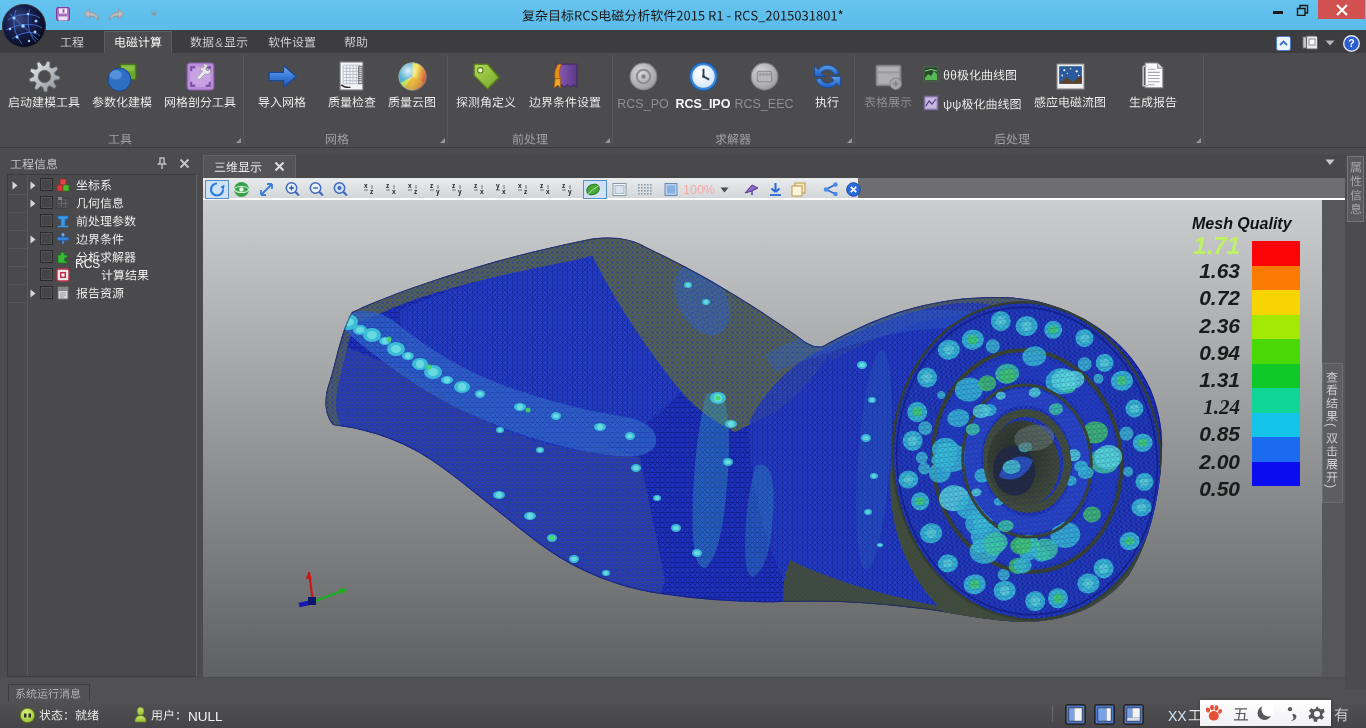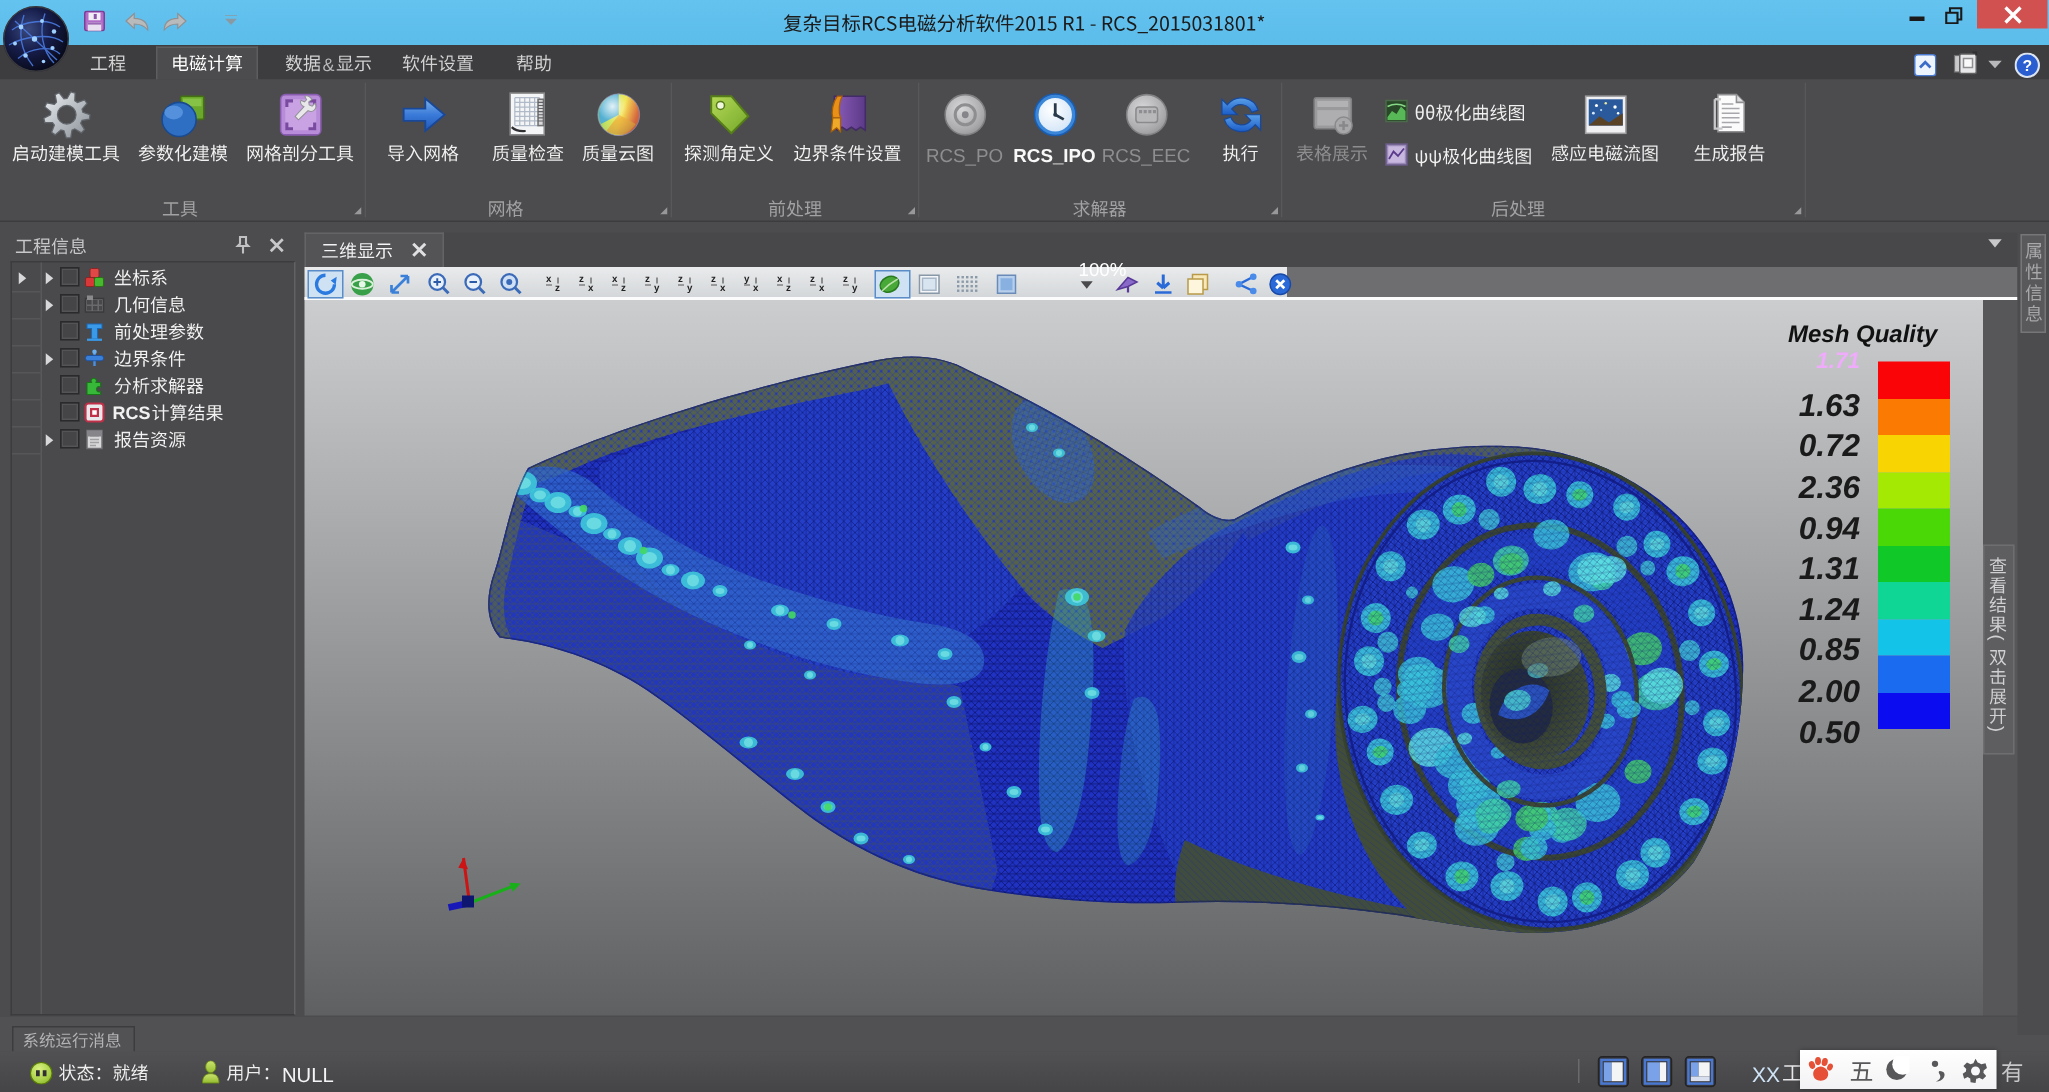--- a/index.html
+++ b/index.html
@@ -611,21 +611,21 @@
           <path transform="translate(36.0,0)" d="M3.1 -6.3V-4.9H2.1V-6.3ZM3.8 -6.3H4.9V-4.9H3.8ZM1.9 -7C2.1 -7.4 2.4 -7.8 2.5 -8.3H4.1C3.9 -7.9 3.8 -7.4 3.6 -7ZM2.3 -10.1C1.9 -8.6 1.2 -7.2 0.4 -6.3C0.6 -6.1 0.9 -5.9 1.1 -5.7L1.3 -6.1V-3.8C1.3 -2.5 1.2 -0.7 0.4 0.6C0.6 0.7 0.9 0.9 1.1 1C1.6 0.2 1.8 -0.9 2 -1.9H3.1V0.3H3.8V-1.9H4.9V-0.1C4.9 0 4.8 0.1 4.7 0.1C4.6 0.1 4.3 0.1 3.9 0.1C4 0.3 4.1 0.6 4.1 0.9C4.7 0.9 5.1 0.8 5.3 0.7C5.6 0.6 5.6 0.3 5.6 -0.1V-7H4.4C4.7 -7.5 4.9 -8.2 5.1 -8.7L4.6 -9L4.5 -9H2.8C2.9 -9.3 3 -9.6 3.1 -9.9ZM3.1 -4.2V-2.6H2C2.1 -3 2.1 -3.5 2.1 -3.8V-4.2ZM3.8 -4.2H4.9V-2.6H3.8ZM7 -5.5C6.8 -4.5 6.4 -3.5 5.9 -2.8C6.1 -2.7 6.5 -2.6 6.6 -2.4C6.8 -2.8 7.1 -3.2 7.2 -3.6H8.6V-2.2H6.1V-1.4H8.6V0.9H9.4V-1.4H11.5V-2.2H9.4V-3.6H11.2V-4.4H9.4V-5.5H8.6V-4.4H7.5C7.6 -4.7 7.7 -5.1 7.8 -5.4ZM6.1 -9.5V-8.7H7.8C7.6 -7.6 7.1 -6.6 5.9 -6.1C6 -5.9 6.3 -5.6 6.4 -5.4C7.8 -6.1 8.4 -7.3 8.6 -8.7H10.3C10.3 -7.3 10.2 -6.7 10 -6.6C10 -6.5 9.9 -6.5 9.7 -6.5C9.5 -6.5 9.1 -6.5 8.6 -6.5C8.7 -6.3 8.8 -6 8.8 -5.8C9.3 -5.7 9.8 -5.7 10.1 -5.8C10.4 -5.8 10.6 -5.9 10.7 -6.1C11 -6.4 11.1 -7.1 11.2 -9.1C11.2 -9.3 11.2 -9.5 11.2 -9.5Z"></path>
           <path transform="translate(48.0,0)" d="M2.4 -8.8H4.4V-7.1H2.4ZM7.5 -8.8H9.6V-7.1H7.5ZM7.4 -5.8C7.9 -5.6 8.5 -5.3 8.9 -5H5.4C5.7 -5.4 5.9 -5.8 6.1 -6.2L5.2 -6.4V-9.5H1.5V-6.3H5.2C5 -5.9 4.7 -5.4 4.4 -5H0.6V-4.2H3.6C2.8 -3.5 1.7 -2.9 0.4 -2.4C0.5 -2.2 0.8 -1.9 0.9 -1.7L1.5 -2V1H2.4V0.6H4.4V0.9H5.2V-2.7H3C3.7 -3.2 4.3 -3.7 4.8 -4.2H7C7.5 -3.7 8.1 -3.2 8.9 -2.7H6.7V1H7.5V0.6H9.6V0.9H10.5V-2L11.1 -1.8C11.2 -2 11.5 -2.3 11.7 -2.5C10.4 -2.8 9 -3.5 8.1 -4.2H11.4V-5H9.3L9.6 -5.4C9.2 -5.7 8.4 -6.1 7.8 -6.3ZM6.6 -9.5V-6.3H10.5V-9.5ZM2.4 -0.2V-2H4.4V-0.2ZM7.5 -0.2V-2H9.6V-0.2Z"></path>
         </g>
       </svg></div>
 <div class="abs" style="left:40px;top:268px;width:13px;height:13px;background:#454547;border:1px solid #2a2a2c;box-shadow:inset 0 0 0 1px #545456"></div>
 <svg class="abs" style="left:56px;top:268px" width="14" height="14" viewBox="0 0 14 14">
       <rect x="1" y="1" width="12" height="12" rx="2" fill="#e8e8ea" stroke="#c03048" stroke-width="1.4"></rect>
       <rect x="4" y="4" width="6" height="6" fill="#c03048"></rect>
       <rect x="5.5" y="5.5" width="3" height="3" fill="#fff"></rect>
     </svg>
-<div style="position:absolute;top:267px;font-size:12px;color:#f2f2f2;font-weight:700;white-space:nowrap;line-height:16px;left:75px;">RCS</div>
+<div style="position:absolute;top:256px;font-size:12px;color:#f2f2f2;font-weight:400;white-space:nowrap;line-height:16px;left:75px;">RCS</div>
 <div style="position:absolute;left:101px;top:269px;line-height:0"><svg width="48" height="15" viewBox="0 -10.6 48 15" xmlns="http://www.w3.org/2000/svg">
         <g fill="#f2f2f2">
           <path transform="translate(0.0,0)" d="M1.6 -9.3C2.3 -8.7 3.2 -7.9 3.5 -7.4L4.2 -8.1C3.7 -8.6 2.9 -9.3 2.2 -9.9ZM0.6 -6.3V-5.4H2.5V-1.1C2.5 -0.6 2.1 -0.2 1.9 -0.1C2 0.1 2.3 0.5 2.4 0.7C2.5 0.5 2.9 0.2 5.1 -1.4C5.1 -1.6 4.9 -1.9 4.8 -2.2L3.4 -1.2V-6.3ZM7.5 -10V-6.1H4.5V-5.2H7.5V1H8.5V-5.2H11.5V-6.1H8.5V-10Z"></path>
           <path transform="translate(12.0,0)" d="M3 -5.5H9.2V-4.8H3ZM3 -4.2H9.2V-3.5H3ZM3 -6.7H9.2V-6.1H3ZM6.9 -10.1C6.6 -9.2 6 -8.3 5.2 -7.8C5.4 -7.7 5.8 -7.5 6 -7.4H3.6L4.2 -7.6C4.2 -7.8 4 -8.2 3.8 -8.4H5.8V-9.2H2.7C2.8 -9.4 2.9 -9.7 3 -9.9L2.2 -10.1C1.8 -9.2 1.2 -8.3 0.4 -7.7C0.6 -7.5 1 -7.3 1.2 -7.2C1.5 -7.5 1.9 -8 2.2 -8.4H2.8C3.1 -8.1 3.3 -7.6 3.4 -7.4H2.1V-2.9H3.7V-2.1L3.7 -1.8H0.7V-1.1H3.4C3.1 -0.6 2.4 -0.1 0.9 0.3C1.1 0.5 1.3 0.8 1.4 1C3.3 0.4 4.2 -0.3 4.5 -1.1H7.7V0.9H8.6V-1.1H11.4V-1.8H8.6V-2.9H10.1V-7.4H8.9L9.6 -7.7C9.4 -7.9 9.2 -8.2 9 -8.4H11.3V-9.2H7.4C7.6 -9.4 7.7 -9.7 7.8 -9.9ZM7.7 -1.8H4.6L4.6 -2.1V-2.9H7.7ZM6.1 -7.4C6.4 -7.7 6.7 -8 7 -8.4H8C8.3 -8.1 8.6 -7.7 8.8 -7.4Z"></path>
           <path transform="translate(24.0,0)" d="M0.4 -0.6 0.6 0.3C1.8 0 3.4 -0.3 4.9 -0.7L4.8 -1.5C3.2 -1.2 1.5 -0.8 0.4 -0.6ZM0.7 -5.1C0.9 -5.2 1.2 -5.3 2.7 -5.4C2.1 -4.7 1.6 -4.1 1.4 -3.9C1 -3.4 0.7 -3.1 0.5 -3.1C0.6 -2.8 0.7 -2.4 0.8 -2.2C1 -2.4 1.5 -2.5 4.8 -3.1C4.8 -3.3 4.8 -3.6 4.8 -3.9L2.1 -3.4C3.1 -4.5 4 -5.7 4.8 -7L4 -7.5C3.8 -7.1 3.5 -6.7 3.2 -6.3L1.6 -6.1C2.4 -7.1 3 -8.4 3.6 -9.6L2.7 -10C2.2 -8.6 1.3 -7.1 1 -6.7C0.8 -6.3 0.6 -6.1 0.4 -6C0.5 -5.8 0.6 -5.3 0.7 -5.1ZM7.7 -10.1V-8.5H4.9V-7.6H7.7V-5.7H5.2V-4.9H11.1V-5.7H8.6V-7.6H11.3V-8.5H8.6V-10.1ZM5.5 -3.6V0.9H6.4V0.4H9.9V0.9H10.8V-3.6ZM6.4 -0.4V-2.8H9.9V-0.4Z"></path>
           <path transform="translate(36.0,0)" d="M1.9 -9.5V-4.7H5.5V-3.7H0.7V-2.9H4.8C3.7 -1.7 2 -0.7 0.4 -0.2C0.6 0 0.9 0.3 1.1 0.6C2.6 -0 4.4 -1.2 5.5 -2.5V1H6.5V-2.6C7.7 -1.3 9.4 -0.1 11 0.5C11.1 0.3 11.4 -0.1 11.6 -0.3C10.1 -0.8 8.3 -1.8 7.2 -2.9H11.3V-3.7H6.5V-4.7H10.2V-9.5ZM2.8 -6.8H5.5V-5.5H2.8ZM6.5 -6.8H9.2V-5.5H6.5ZM2.8 -8.7H5.5V-7.5H2.8ZM6.5 -8.7H9.2V-7.5H6.5Z"></path>
         </g>
       </svg></div>
 <svg class="abs" style="left:30px;top:289px" width="6" height="9" viewBox="0 0 6 9">
       <path d="M0.5 0.5 L5.5 4.5 L0.5 8.5 Z" fill="#d8d8da"></path>
@@ -885,21 +885,21 @@
         <rect x="5" y="12" width="1.6" height="1.6"></rect>
         <rect x="8" y="12" width="1.6" height="1.6"></rect>
         <rect x="11" y="12" width="1.6" height="1.6"></rect>
         <rect x="14" y="12" width="1.6" height="1.6"></rect>
       </g>
     </svg>
 <svg class="abs" style="left:663px;top:181px" width="20" height="17" viewBox="0 0 20 17">
       <rect x="2" y="2.5" width="12" height="12" fill="#b8d0ec" stroke="#6a8ab8"></rect>
       <rect x="4" y="4.5" width="8" height="8" fill="#88b0e0"></rect>
     </svg>
-<div style="position:absolute;top:172px;font-size:12.5px;color:#ffffff;font-weight:400;white-space:nowrap;line-height:16.5px;left:683px;margin-left:36px;">100%</div>
+<div style="position:absolute;top:182px;font-size:12.5px;color:#fca5a5;font-weight:400;white-space:nowrap;line-height:16.5px;left:683px;">100%</div>
 <svg class="abs" style="left:720px;top:187px" width="9" height="6" viewBox="0 0 9 6">
       <path d="M0.5 0.5 L4.5 5.5 L8.5 0.5 Z" fill="#4a4a4c"></path>
     </svg>
 <svg class="abs" style="left:743px;top:181px" width="20" height="17" viewBox="0 0 20 17">
       <path d="M2 12 L9 4 L15 7 L9 10 Z" fill="#8a6ac8" stroke="#5a3a98"></path>
       <path d="M9 10 L9 14" stroke="#5a3a98" stroke-width="1.5"></path>
     </svg>
 <svg class="abs" style="left:767px;top:181px" width="20" height="17" viewBox="0 0 20 17">
       <path d="M8.5 2 V11 M8.5 11 L4.5 7.5 M8.5 11 L12.5 7.5" stroke="#2a6ad8" stroke-width="2" fill="none"></path>
       <path d="M3 14 h11" stroke="#2a6ad8" stroke-width="1.8"></path>
@@ -991,27 +991,27 @@
       <div style="height:24.5px;background:#fb7a02"></div>
       <div style="height:24.5px;background:#f8d403"></div>
       <div style="height:24.5px;background:#a4e903"></div>
       <div style="height:24.5px;background:#4ad906"></div>
       <div style="height:24.5px;background:#10c828"></div>
       <div style="height:24.5px;background:#0fd595"></div>
       <div style="height:24.5px;background:#14c3e8"></div>
       <div style="height:24.5px;background:#1a6bf0"></div>
       <div style="height:24.5px;background:#0c0cf0"></div>
     </div>
-<div class="abs" style="left:1162px;top:232px;width:78px;text-align:right;font-size:15px;font-weight:bold;font-style:italic;color:#f0abfc;font-family:Liberation Sans">1.71</div>
+<div class="abs" style="left:1162px;top:232px;width:78px;text-align:right;font-size:24px;font-weight:bold;font-style:italic;color:#bef264;font-family:Liberation Sans">1.71</div>
 <div class="abs" style="left:1162px;top:259px;width:78px;text-align:right;font-size:21px;font-weight:bold;font-style:italic;color:#1a1a1a;font-family:Liberation Sans">1.63</div>
 <div class="abs" style="left:1162px;top:286px;width:78px;text-align:right;font-size:21px;font-weight:bold;font-style:italic;color:#1a1a1a;font-family:Liberation Sans">0.72</div>
 <div class="abs" style="left:1162px;top:314px;width:78px;text-align:right;font-size:21px;font-weight:bold;font-style:italic;color:#1a1a1a;font-family:Liberation Sans">2.36</div>
 <div class="abs" style="left:1162px;top:341px;width:78px;text-align:right;font-size:21px;font-weight:bold;font-style:italic;color:#1a1a1a;font-family:Liberation Sans">0.94</div>
 <div class="abs" style="left:1162px;top:368px;width:78px;text-align:right;font-size:21px;font-weight:bold;font-style:italic;color:#1a1a1a;font-family:Liberation Sans">1.31</div>
-<div class="abs" style="left:1162px;top:395px;width:78px;text-align:right;font-size:21px;font-weight:bold;font-style:italic;color:#1a1a1a;font-family:Liberation Sans, sans-serif">1.24</div>
+<div class="abs" style="left:1162px;top:395px;width:78px;text-align:right;font-size:21px;font-weight:bold;font-style:italic;color:#1a1a1a;font-family:Liberation Serif, serif">1.24</div>
 <div class="abs" style="left:1162px;top:422px;width:78px;text-align:right;font-size:21px;font-weight:bold;font-style:italic;color:#1a1a1a;font-family:Liberation Sans">0.85</div>
 <div class="abs" style="left:1162px;top:450px;width:78px;text-align:right;font-size:21px;font-weight:bold;font-style:italic;color:#1a1a1a;font-family:Liberation Sans">2.00</div>
 <div class="abs" style="left:1162px;top:477px;width:78px;text-align:right;font-size:21px;font-weight:bold;font-style:italic;color:#1a1a1a;font-family:Liberation Sans">0.50</div>
 <svg class="abs" style="left:203px;top:200px" width="1119" height="477" viewBox="203 200 1119 477">
 <defs>
 <pattern id="mB" width="5" height="5" patternUnits="userSpaceOnUse">
  <rect width="5" height="5" fill="#2032c2"></rect>
  <path d="M0 0 L5 5 M0 5 L5 0 M0 2.5 H5" stroke="#0c1470" stroke-width="0.6" opacity="0.85"></path>
 </pattern>
 <pattern id="mB2" width="5" height="5" patternUnits="userSpaceOnUse">

